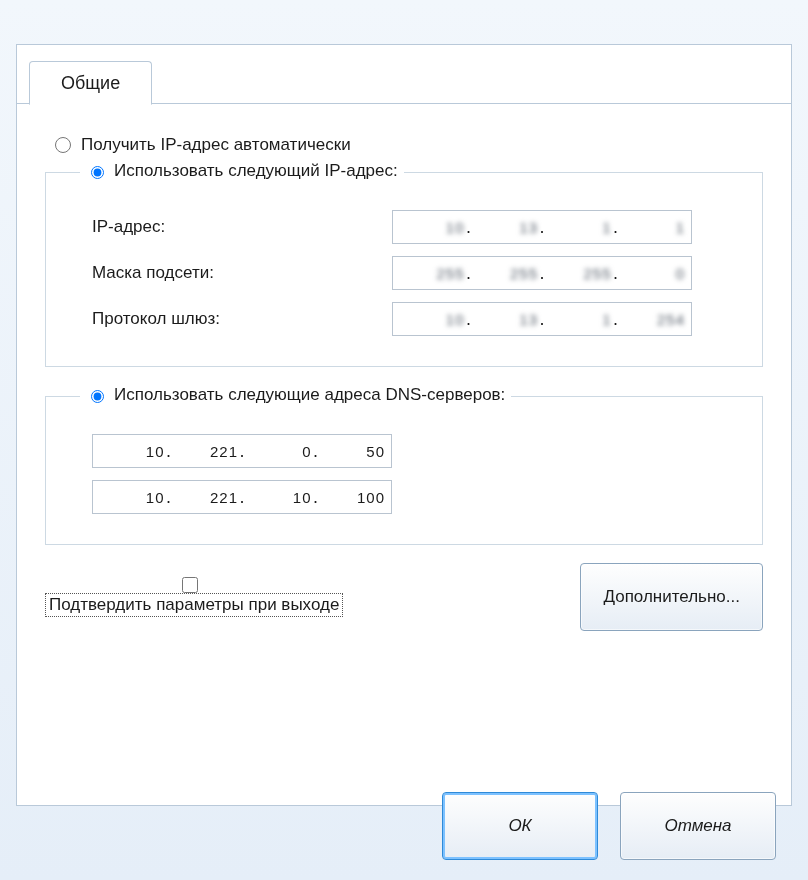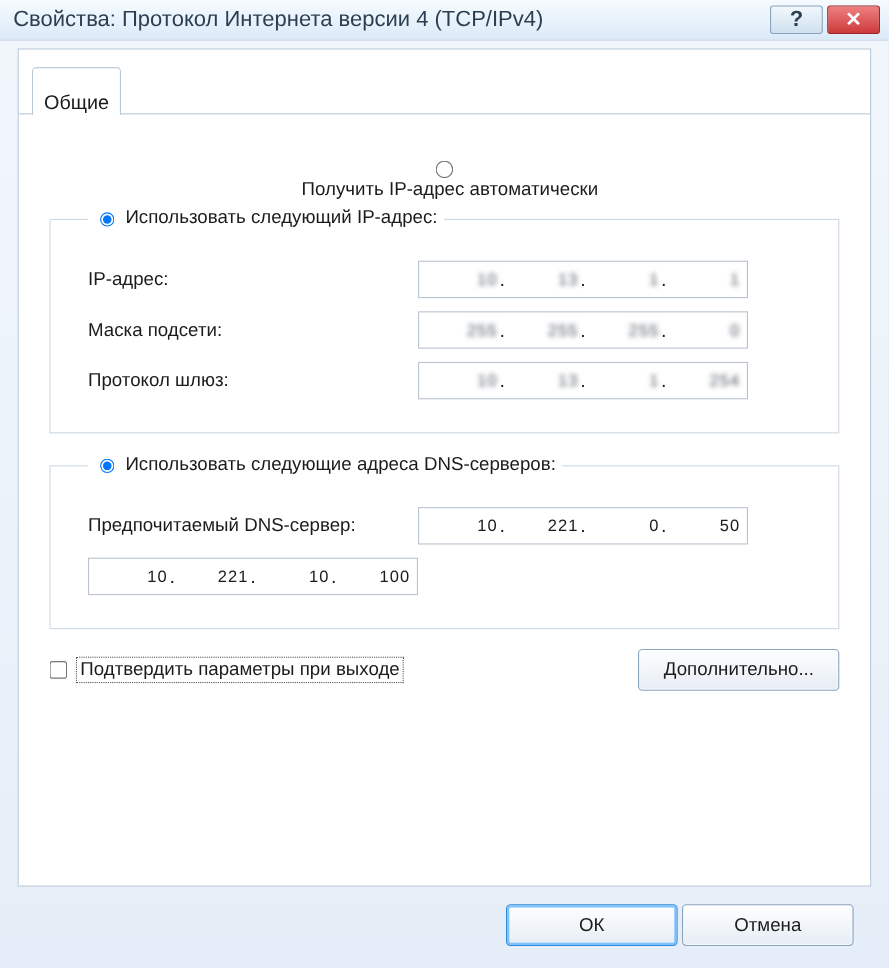--- a/index.html
+++ b/index.html
@@ -65,61 +65,60 @@
     position: relative;
     height: 42px;
     border-bottom: 1px solid #b9c9d9;
     margin-top: 16px;
   }
   .tab {
     position: absolute;
     top: 0;
     left: 12px;
     height: 42px;
-    padding: 0 10px;
+    padding: 0 31px;
     border: 1px solid #b9c9d9;
     border-bottom: 1px solid #fff;
     background: #fff;
     border-top-left-radius: 4px;
     border-top-right-radius: 4px;
     font-size: 18px;
     display: flex;
-    align-items: flex-end;
+    align-items: center;
   }
   .tab-page {
     padding: 22px 28px 16px 28px;
   }
   .intro {
     line-height: 1.45;
     margin-bottom: 24px;
   }
   .radio-row {
     display: flex;
     align-items: center;
-    margin: 20px 0 6px 10px;
-    flex-direction: column;
+    margin: 9px 0 6px 10px;
   }
   .radio-row input[type=radio] {
     width: 16px;
     height: 16px;
     margin: 0 10px 0 0;
   }
   .radio-row.disabled { color: #8a8a8a; }
   fieldset.group {
     border: 1px solid #cdd9e3;
     margin: 0 0 18px 0;
     padding: 14px 18px 18px 34px;
   }
   fieldset.group legend {
     padding: 0 6px;
   }
   .field {
     display: flex;
     align-items: center;
-    margin: 12px 0;
+    margin: 12px 12px;
   }
   .field .lbl {
     flex: 0 0 300px;
   }
   .ip-box {
     display: flex;
     align-items: center;
     border: 1px solid #b9c4d0;
     height: 34px;
     width: 300px;
@@ -144,70 +143,63 @@
   }
   .bottom-row {
     display: flex;
     align-items: center;
     justify-content: space-between;
     margin-top: 10px;
   }
   .chk-row {
     display: flex;
     align-items: center;
+    flex-direction: column;
   }
   .chk-row input[type=checkbox] {
     width: 16px;
     height: 16px;
     margin: 0 8px 0 0;
   }
   .chk-row .dotted {
     border: 1px dotted #555;
     padding: 1px 3px;
   }
   .btn {
     height: 36px;
-    padding: 0 22px;
+    padding: 15px 22px;
     border: 1px solid #8aa4bd;
     border-radius: 4px;
     background: linear-gradient(#fefefe, #e6edf5);
     font-size: 17px;
     display: inline-flex;
     align-items: center;
     justify-content: center;
     box-shadow: 0 0 0 1px rgba(255,255,255,0.6) inset;
   }
   .btn.default {
     border-color: #2f8ad8;
     box-shadow: 0 0 0 2px #7cc1ff inset;
   }
   .footer-buttons {
     position: absolute;
     right: 32px;
     bottom: 20px;
     display: flex;
-    gap: 4px;
+    gap: 22px;
+    font-style: italic;
   }
   
   .client { bottom: 74px; }
 </style>
 </head>
 <body>
 
 <div class="window">
 
-  <div class="titlebar">
-    <span class="title">Свойства: Протокол Интернета версии 4 (TCP/IPv4)</span>
-    <div class="win-btn">
-      <span>?</span>
-    </div>
-    <div class="win-btn close">
-      <span>✕</span>
-    </div>
-  </div>
 
   <div class="client">
     <div class="tabstrip">
       <div class="tab">
         <span>Общие</span>
       </div>
     </div>
 
     <div class="tab-page">
 
@@ -268,21 +260,20 @@
 
       <fieldset class="group">
         <legend>
           <span style="display:inline-flex;align-items:center;justify-content:center;">
             <input type="radio" name="dnsmode" checked="" style="margin-right: 10px;">
             <span>Использовать следующие адреса DNS-серверов:</span>
           </span>
         </legend>
 
         <div class="field">
-          <span class="lbl">Предпочитаемый DNS-сервер:</span>
           <div class="ip-box">
             <span class="oct">10</span>
               <span class="dot">.</span>
             <span class="oct">221</span>
               <span class="dot">.</span>
             <span class="oct">0</span>
               <span class="dot">.</span>
             <span class="oct">50</span>
           </div>
         </div>

